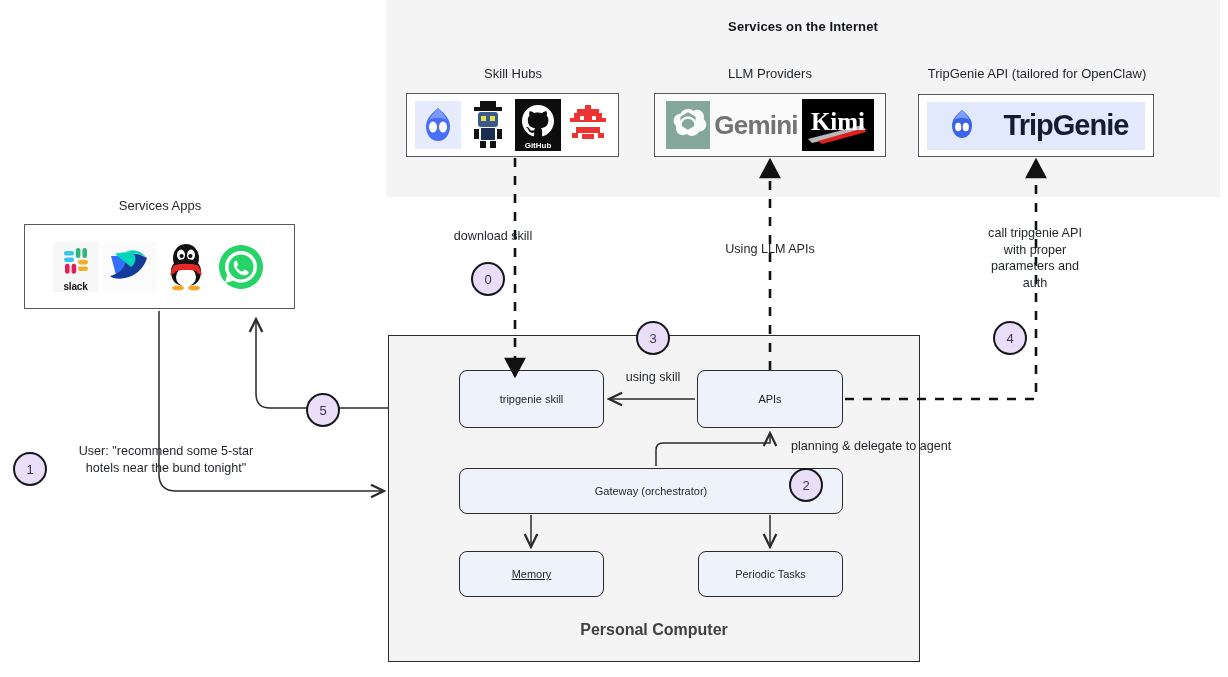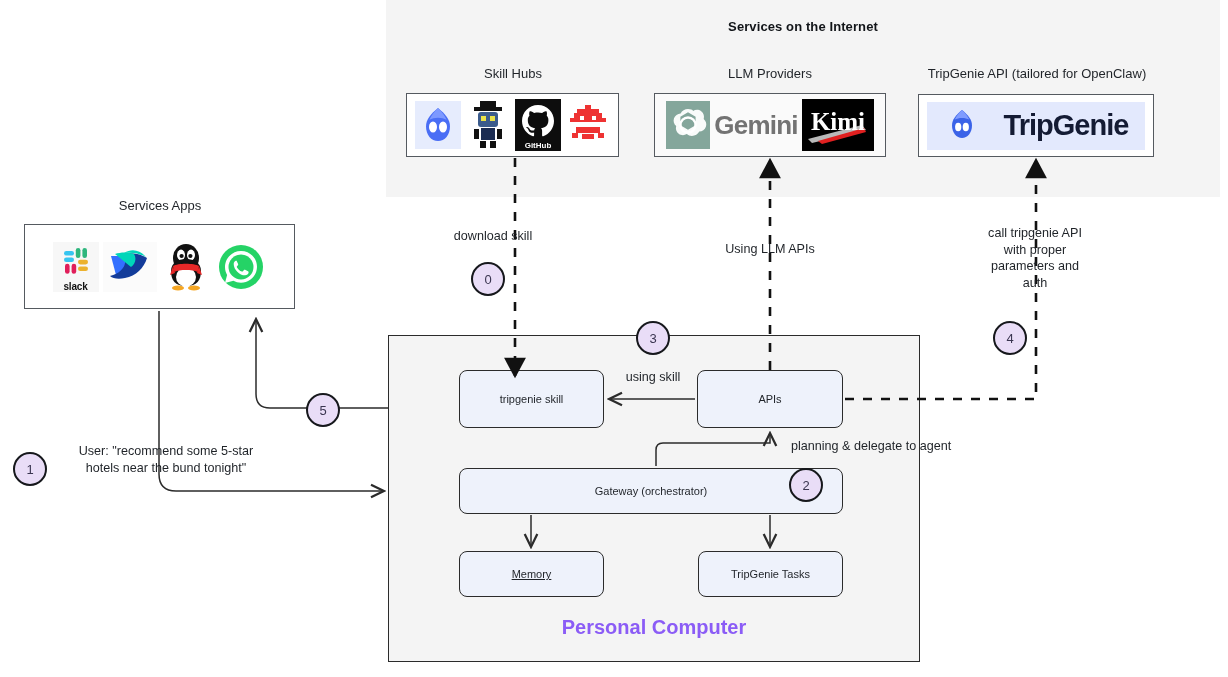--- a/index.html
+++ b/index.html
@@ -19,21 +19,21 @@
   .panel-title{
     position:absolute;width:100%;top:19px;left:0;text-align:center;
     font-weight:bold;font-size:13px;color:#111418;letter-spacing:.1px;
   }
   .pc-box{
     position:absolute;left:388px;top:335px;width:532px;height:327px;
     background:#f4f4f4;border:1.6px solid #2b2b2b;box-sizing:border-box;
   }
   .pc-label{
     position:absolute;left:0;bottom:22px;width:100%;text-align:center;
-    font-weight:bold;font-size:20px;color:#8b5cf6;
+    font-weight:bold;font-size:16px;color:#404040;
   }
 
   
   .grp-cap{position:absolute;text-align:center;font-size:13px;color:#1f2328;}
 
   
   .logobox{
     position:absolute;border:1.6px solid #555a60;background:#ffffff;
     box-sizing:border-box;display:flex;align-items:center;justify-content:center;
     gap:4px;
@@ -219,21 +219,21 @@
   </div>
 
   <div class="node" style="left:459px;top:370px;width:145px;height:58px;">tripgenie skill</div>
 
   <div class="node" style="left:697px;top:370px;width:146px;height:58px;">APIs</div>
 
   <div class="node" style="left:459px;top:468px;width:384px;height:46px;">Gateway (orchestrator)</div>
 
   <div class="node" style="left:459px;top:551px;width:145px;height:46px;text-decoration:underline;">Memory</div>
 
-  <div class="node" style="left:698px;top:551px;width:145px;height:46px;">TripGenie Tasks</div>
+  <div class="node" style="left:698px;top:551px;width:145px;height:46px;">Periodic Tasks</div>
 
   <svg id="edges" viewBox="0 0 1228 677">
     <defs>
       <marker id="ah" markerWidth="11" markerHeight="11" refX="9" refY="5.2" orient="auto">
         <path d="M1,1 L9.6,5.2 L1,9.4" fill="none" stroke="#2b2b2b" stroke-width="1.5"></path>
       </marker>
       <marker id="ahb" markerWidth="10" markerHeight="10" refX="7.5" refY="5" orient="auto">
         <path d="M0.5,0.8 L8.4,5 L0.5,9.2 Z" fill="#111"></path>
       </marker>
     </defs>

